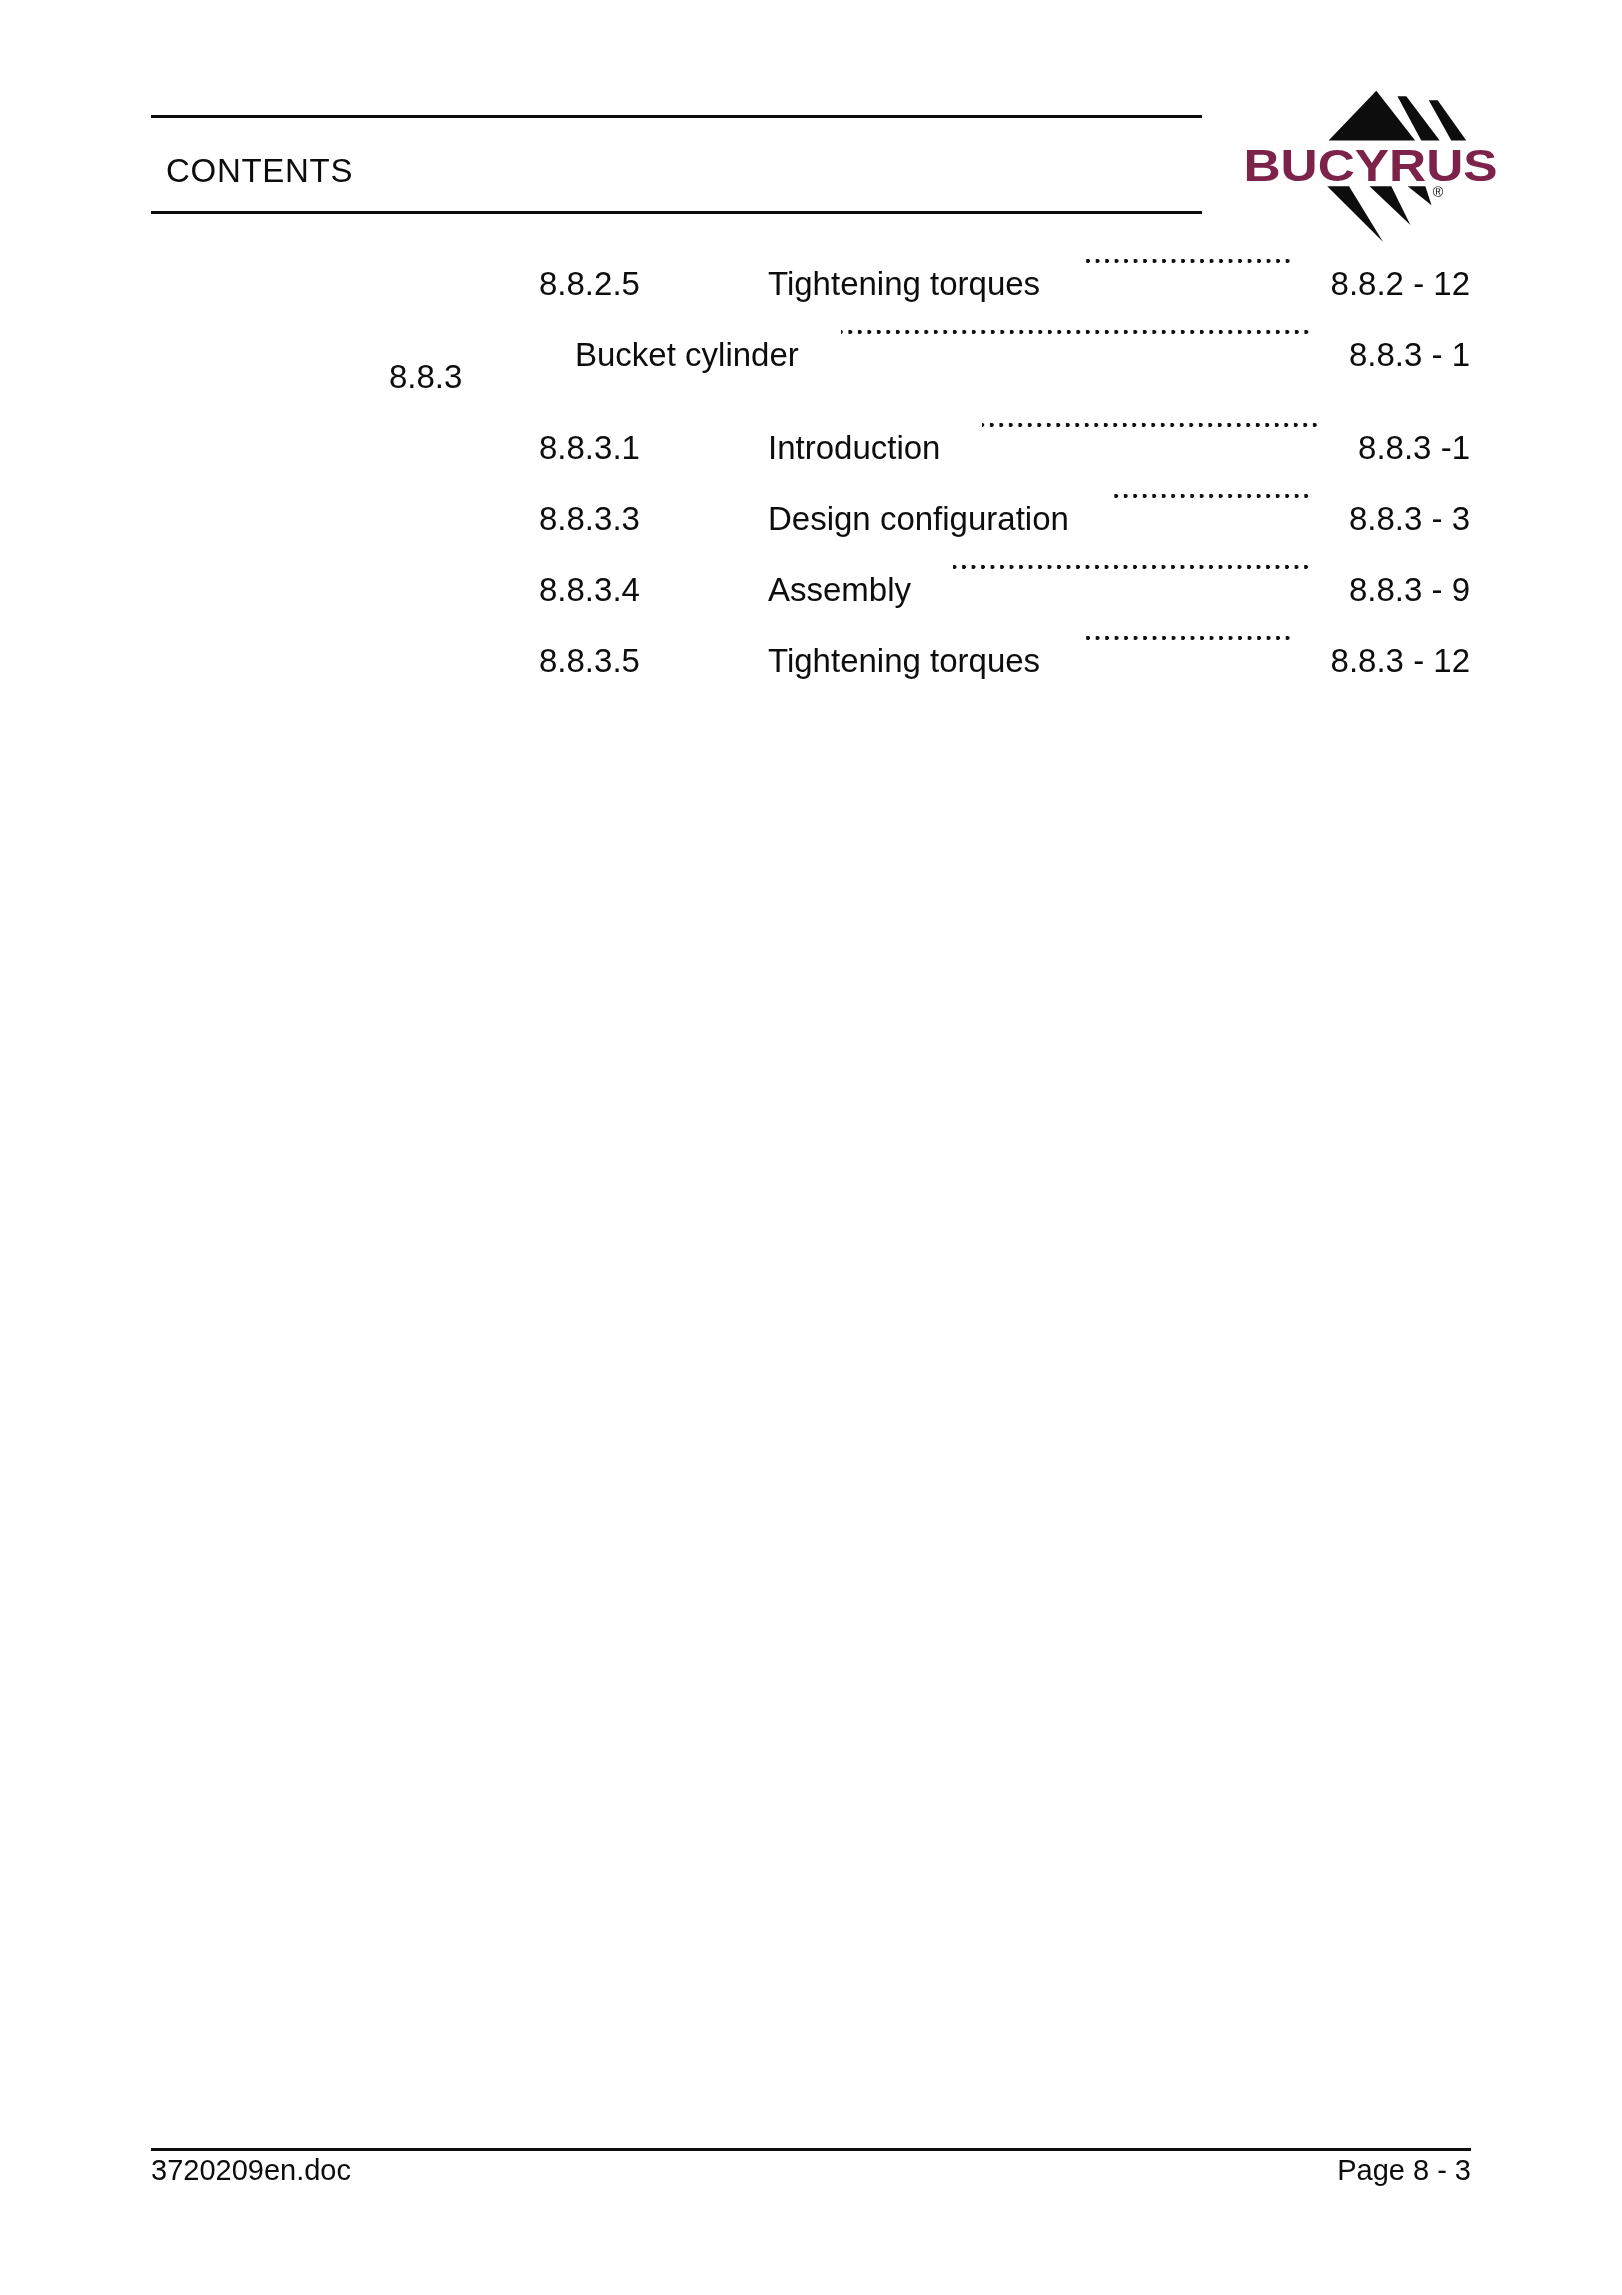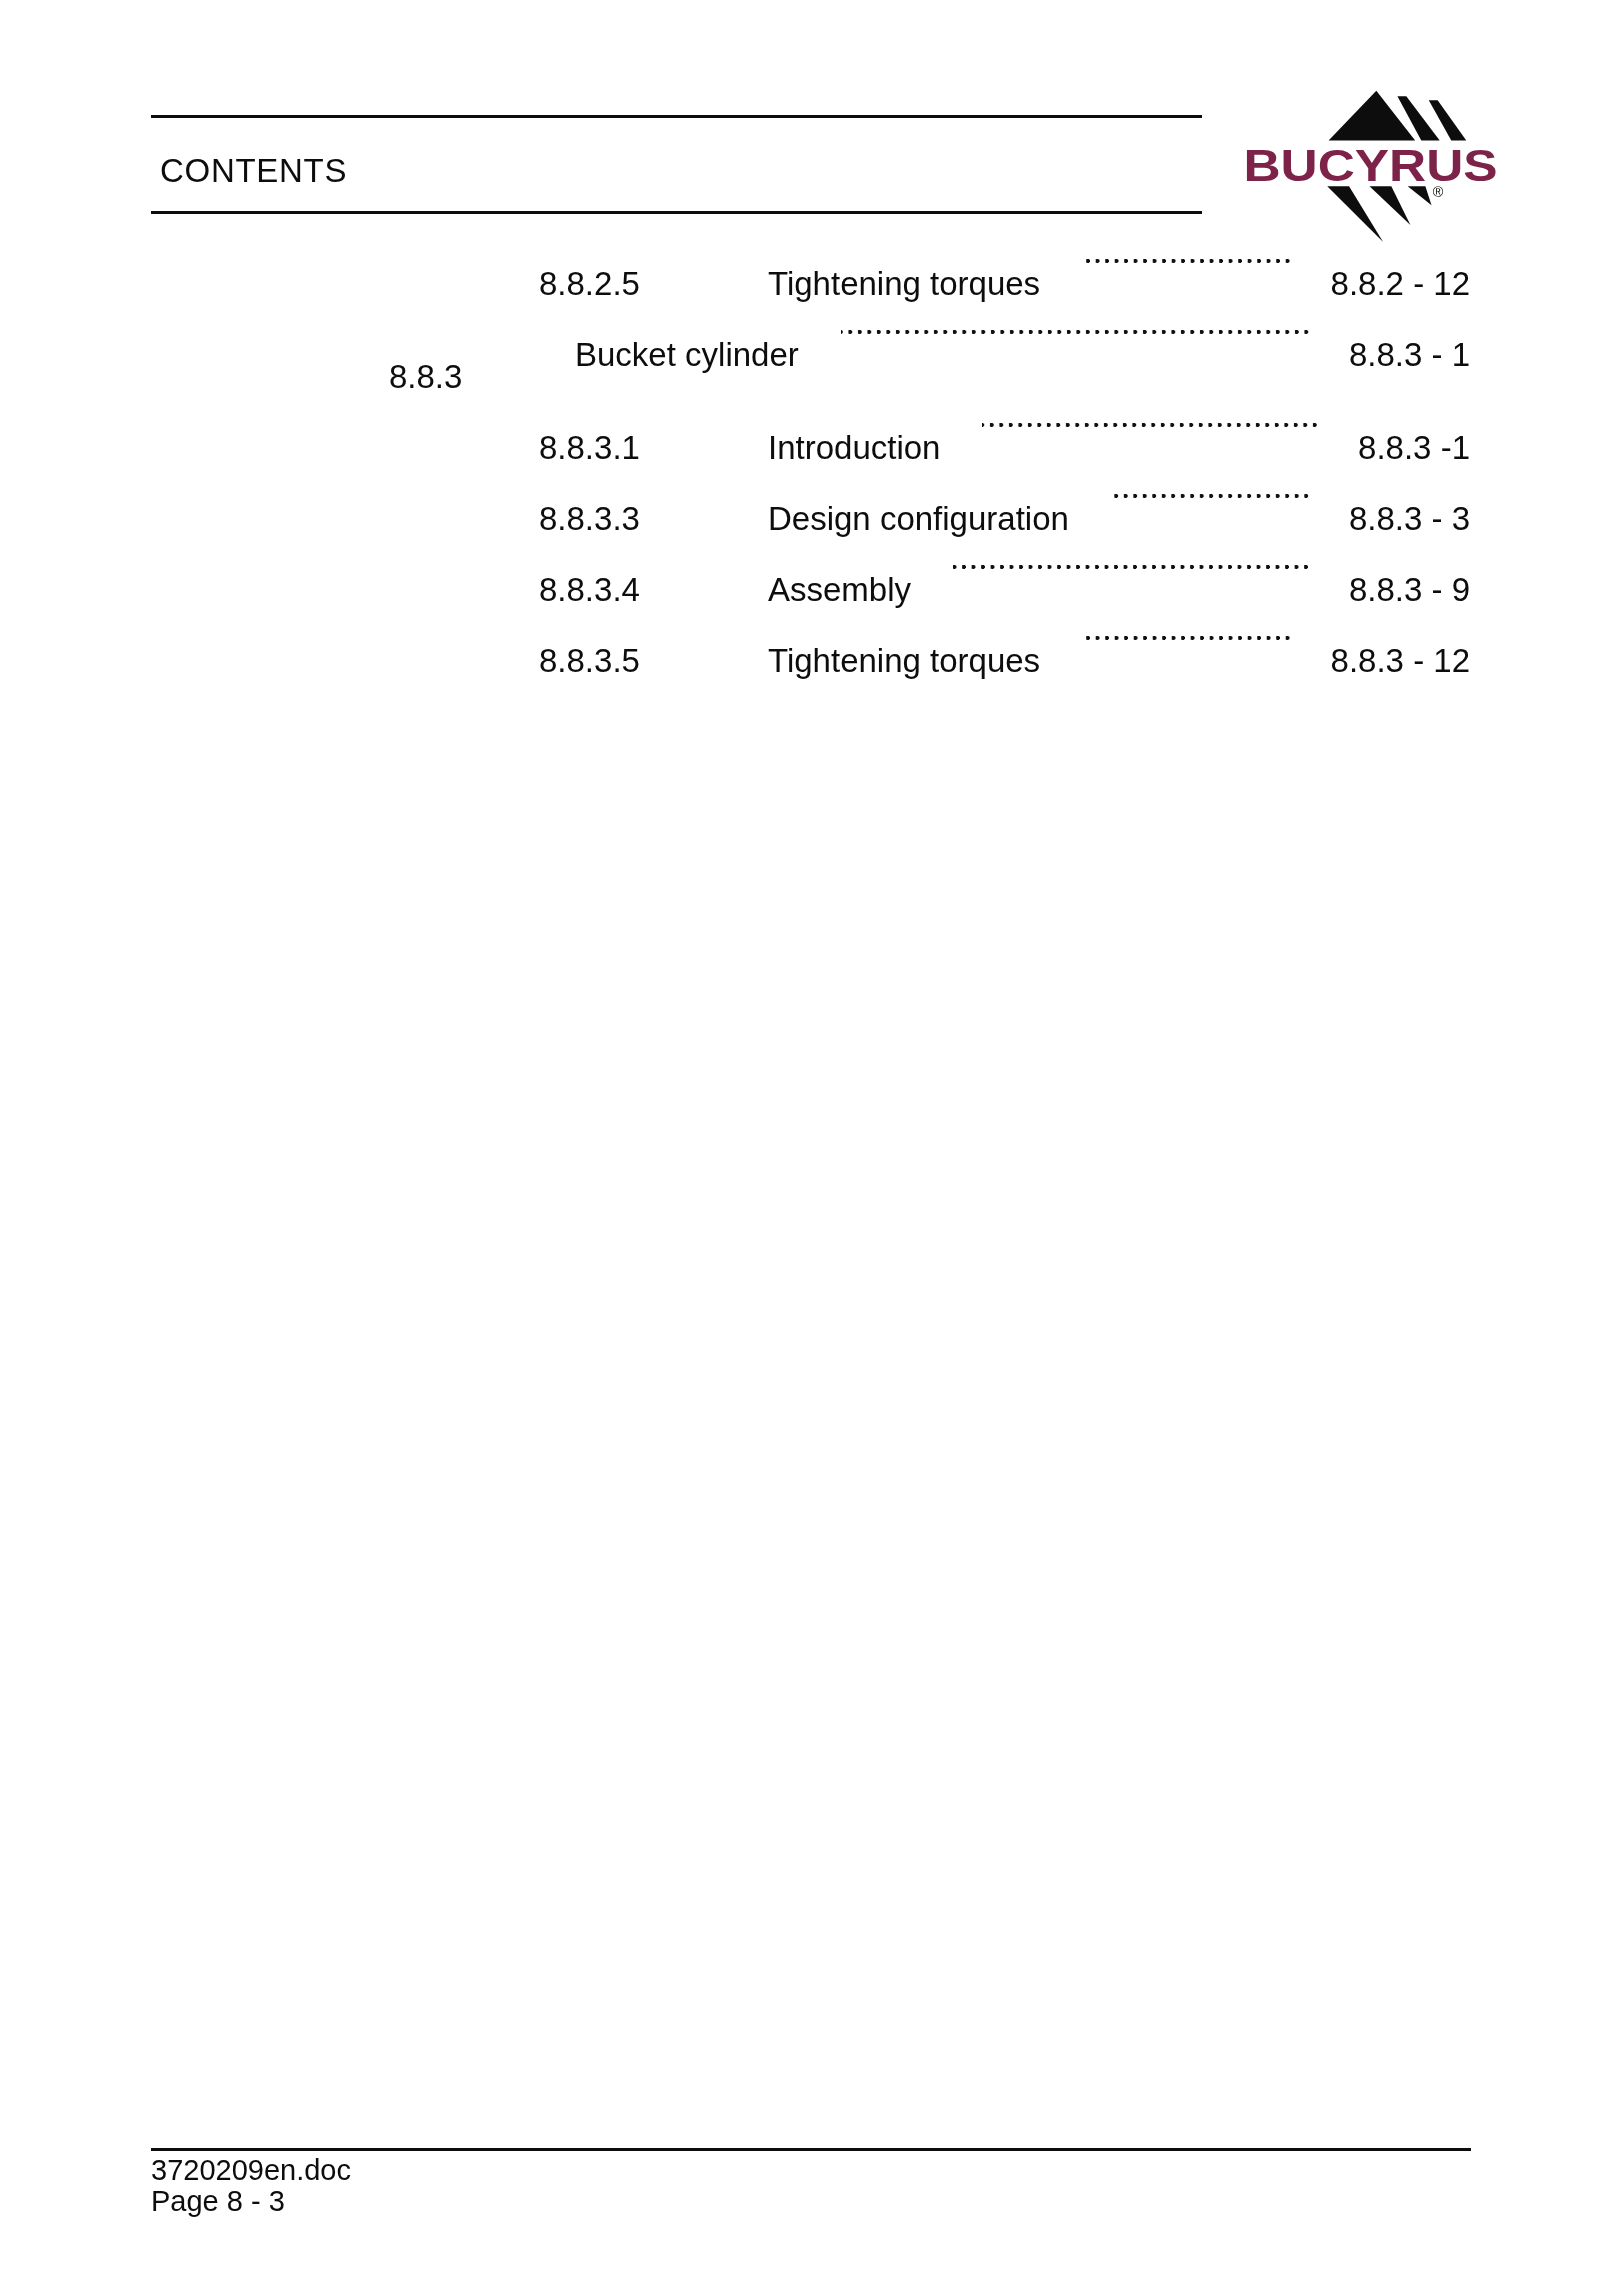--- a/index.html
+++ b/index.html
@@ -11,21 +11,21 @@
     color:#0d0d0d;
     font-family:"Liberation Sans","DejaVu Sans",sans-serif;
     overflow:hidden;
   }
   .rule{position:absolute;background:#0d0d0d;height:2.7px;}
   .rule-header-top{left:151px;top:115px;width:1051px;}
   .rule-header-bottom{left:151px;top:211px;width:1051px;}
   .rule-footer{left:151px;top:2148px;width:1320px;}
 
   .page-title{
-    position:absolute;left:160px;top:153px;margin:0;
+    position:absolute;left:166px;top:153px;margin:0;
     font-size:33px;font-weight:400;letter-spacing:0.7px;
     line-height:35px;color:#0d0d0d;
   }
 
   .logo{position:absolute;left:1240px;top:86px;width:259px;height:165px;text-align:center;}
   .logo svg{display:block;width:100%;height:100%;}
 
   .toc{position:absolute;left:153px;top:267px;width:1317px;}
   .toc-row{display:flex;align-items:flex-start;margin-bottom:38px;font-size:33px;line-height:33px;white-space:nowrap;gap:35px;}
   .toc-row.level-3{padding-left:236px;}
@@ -38,21 +38,21 @@
   .toc-leader::after{
     content:"";position:absolute;left:6.8px;right:1.4px;bottom:3.4px;height:5.5px;
     background-image:radial-gradient(circle at 2.7px 2.7px,#101010 1.8px,transparent 2.2px);
     background-size:9.5px 5.5px;background-repeat:repeat-x;background-position:right bottom;
   }
   .toc-page{flex:none;}
 
   .footer{
     position:absolute;left:151px;top:2155px;width:1320px;
     display:flex;justify-content:space-between;
-    font-size:29px;line-height:31px;flex-direction:column;
+    font-size:29px;line-height:31px;
   }
 </style>
 </head>
 <body>
 
 <div class="page">
 
   <div class="rule rule-header-top"></div>
   <h1 class="page-title">CONTENTS</h1>
   <div class="rule rule-header-bottom"></div>

